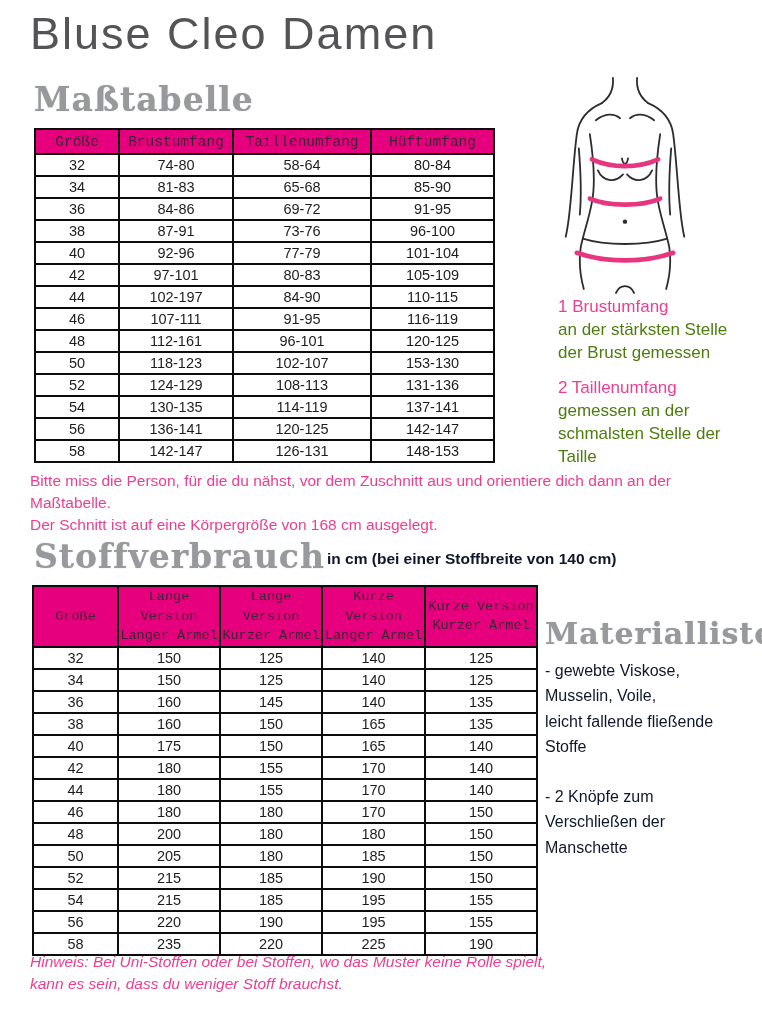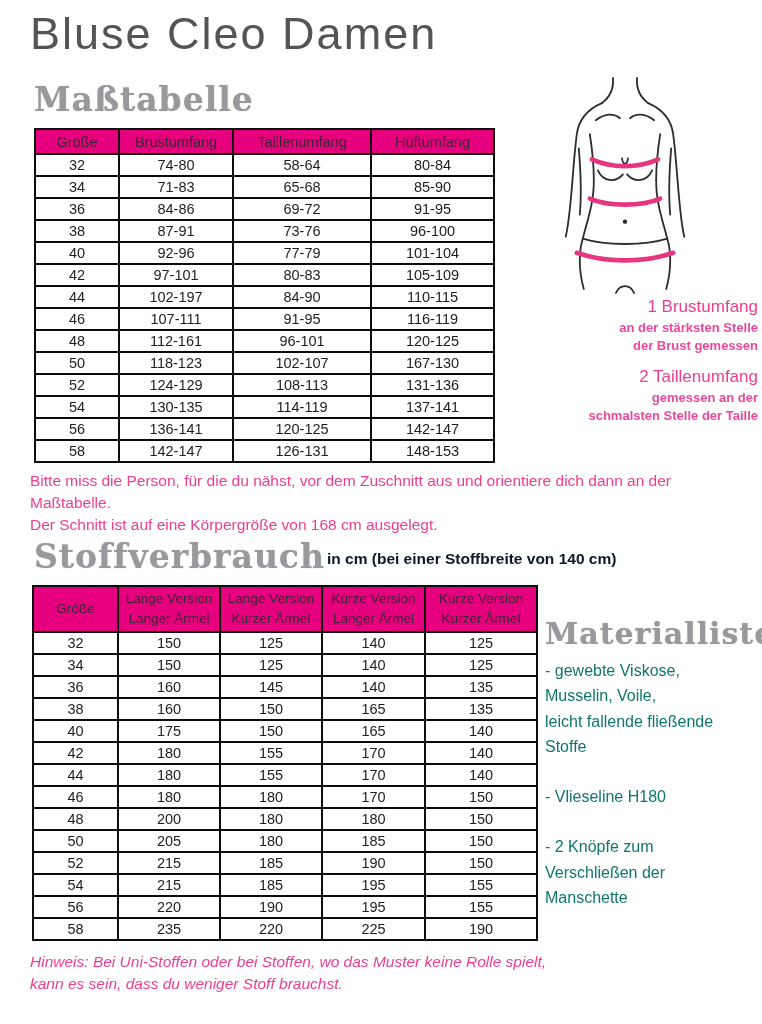--- a/index.html
+++ b/index.html
@@ -26,21 +26,21 @@
     text-shadow:0 0 1px rgba(110,110,110,.55);
   }
   .h-mass{position:absolute;left:34px;top:80px;font-size:33px;}
   .h-stoff-row{position:absolute;left:34px;top:540px;display:flex;align-items:flex-end;gap:2px;}
   .h-stoff{font-size:33px;line-height:1;}
   .h-stoff-sub{font-size:15.5px;font-weight:bold;color:#0f172a;padding-bottom:5px;}
   .h-material{position:absolute;left:545px;top:616px;font-size:30px;}
 
   table{border-collapse:collapse;table-layout:fixed;background:#fff;}
   th,td{border:2px solid #0c0c0c;text-align:center;vertical-align:middle;padding:0;}
-  th{background:var(--pink);color:#3b2633;font-weight:400;white-space:pre-line;}
+  th{background:var(--pink);color:#3b2633;font-weight:400;white-space:pre-line;font-family:Liberation Mono, monospace;}
   td{color:#1d1d1d;}
 
   .masstabelle-table{position:absolute;left:34px;top:128px;width:459px;font-size:14.5px;}
   .masstabelle-table th{height:25px;font-size:14.5px;}
   .masstabelle-table td{height:22px;}
   .masstabelle-table col:nth-child(1){width:84px;}
   .masstabelle-table col:nth-child(2){width:114px;}
   .masstabelle-table col:nth-child(3){width:138px;}
   .masstabelle-table col:nth-child(4){width:123px;}
 
@@ -58,27 +58,27 @@
     font-size:15.5px;line-height:1.42;white-space:pre-line;
   }
   .note-mass{left:30px;top:470px;width:725px;}
   .note-stoff{left:30px;top:951px;width:640px;font-style:italic;}
 
   .figure-wrap{position:absolute;left:558px;top:74px;width:134px;height:226px;}
   .figure-wrap svg{width:100%;height:100%;}
   .body-line{fill:none;stroke:#2d2d2d;stroke-width:1.8;stroke-linecap:round;}
   .tape-line{fill:none;stroke:#e8357f;stroke-width:4.6;stroke-linecap:round;}
 
-  .guide{position:absolute;left:558px;top:297px;width:200px;text-align:right;}
+  .guide{position:absolute;left:558px;top:297px;width:200px;}
   .guide-item{margin-bottom:13px;}
   .guide-label{color:var(--pink-text);font-size:17px;margin-bottom:2px;}
-  .guide-desc{color:#ec4899;font-size:13px;line-height:1.35;white-space:pre-line;font-weight:bold;}
+  .guide-desc{color:#4d7c0f;font-size:17px;line-height:1.35;white-space:pre-line;}
 
   .material-list{position:absolute;left:545px;top:658px;width:205px;}
-  .material-item{font-size:16px;line-height:1.58;color:#0f766e;margin-bottom:25px;white-space:pre-line;}
+  .material-item{font-size:16px;line-height:1.58;color:#0f172a;margin-bottom:25px;white-space:pre-line;}
 </style>
 </head>
 <body>
 
 <div class="page">
 
   <h1 class="main-title">Bluse Cleo Damen</h1>
 
   <h2 class="stamp-heading h-mass">Maßtabelle</h2>
 
@@ -99,21 +99,21 @@
       </thead>
       <tbody>
         <tr>
           <td>32</td>
           <td>74-80</td>
           <td>58-64</td>
           <td>80-84</td>
         </tr>
         <tr>
           <td>34</td>
-          <td>71-83</td>
+          <td>81-83</td>
           <td>65-68</td>
           <td>85-90</td>
         </tr>
         <tr>
           <td>36</td>
           <td>84-86</td>
           <td>69-72</td>
           <td>91-95</td>
         </tr>
         <tr>
@@ -149,21 +149,21 @@
         <tr>
           <td>48</td>
           <td>112-161</td>
           <td>96-101</td>
           <td>120-125</td>
         </tr>
         <tr>
           <td>50</td>
           <td>118-123</td>
           <td>102-107</td>
-          <td>167-130</td>
+          <td>153-130</td>
         </tr>
         <tr>
           <td>52</td>
           <td>124-129</td>
           <td>108-113</td>
           <td>131-136</td>
         </tr>
         <tr>
           <td>54</td>
           <td>130-135</td>
@@ -355,21 +355,20 @@
       </tbody>
     </table>
 
   <h2 class="stamp-heading h-material">Materialliste</h2>
 
   <div class="material-list">
     <p class="material-item">- gewebte Viskose,
 Musselin, Voile,
 leicht fallende fließende
 Stoffe</p>
-    <p class="material-item">- Vlieseline H180</p>
     <p class="material-item">- 2 Knöpfe zum
 Verschließen der
 Manschette</p>
   </div>
 
   <p class="pink-note note-stoff">Hinweis: Bei Uni-Stoffen oder bei Stoffen, wo das Muster keine Rolle spielt,
 kann es sein, dass du weniger Stoff brauchst.</p>
 
 </div>
 

